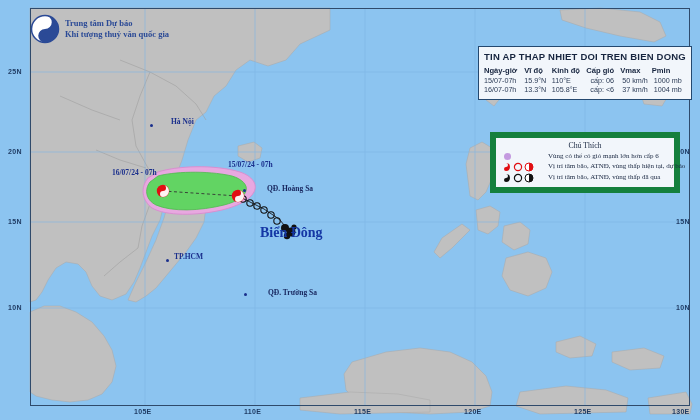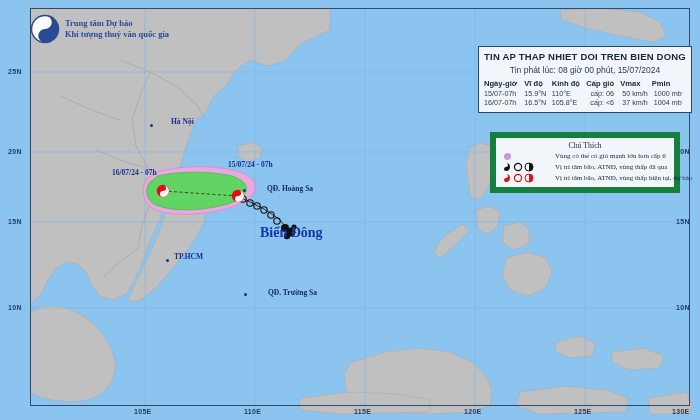--- a/index.html
+++ b/index.html
@@ -34,21 +34,21 @@
   table.obs th{font-size:7.6px;color:#17253f;font-weight:bold;text-align:left;
                padding:0 2px 1px 0;white-space:nowrap;}
   table.obs td{font-size:7.2px;color:#2a3a55;padding:0 2px 0 0;white-space:nowrap;}
   table.obs td.c{text-align:center;}
 
   
   .legend{position:absolute;left:490px;top:132px;width:190px;background:#f2f6fb;
           border:6px solid #15803d;box-sizing:border-box;padding:3px 5px 4px;}
   .legend-title{font-size:7.8px;color:#17253f;text-align:center;
                 font-family:"Liberation Serif",serif;line-height:10px;}
-  .legend-row{display:flex;align-items:center;gap:12px;margin-top:1px;}
+  .legend-row{display:flex;gap:5px;margin-top:1px;}
   .legend-icons{width:42px;flex:none;display:flex;align-items:center;gap:2px;}
   .legend-text{font-size:7px;color:#17253f;font-family:"Liberation Serif",serif;
                line-height:9px;white-space:nowrap;}
   .dot{width:7px;height:7px;border-radius:50%;display:inline-block;}
 
   
   .mlabel{position:absolute;font-size:7.5px;font-weight:bold;color:#1a2f8c;
           font-family:"Liberation Serif",serif;white-space:nowrap;padding-left:19px;}
   .mlabel.dark{color:#16245c;}
   .bien-dong{position:absolute;font-size:14px;font-weight:bold;color:#1436a4;
@@ -222,21 +222,20 @@
 
   <div class="tick-lab" style="left:134px;top:408px;">105E</div>
   <div class="tick-lab" style="left:244px;top:408px;">110E</div>
   <div class="tick-lab" style="left:354px;top:408px;">115E</div>
   <div class="tick-lab" style="left:464px;top:408px;">120E</div>
   <div class="tick-lab" style="left:574px;top:408px;">125E</div>
   <div class="tick-lab" style="left:672px;top:408px;">130E</div>
 
   <div class="panel">
     <div class="panel-title">TIN AP THAP NHIET DOI TREN BIEN DONG</div>
-    <div class="panel-sub">Tin phát lúc: 08 giờ 00 phút, 15/07/2024</div>
     <table class="obs">
       <thead>
         <tr>
           <th>Ngày-giờ</th>
           <th>Vĩ độ</th>
           <th>Kinh độ</th>
           <th>Cấp gió</th>
           <th>Vmax</th>
           <th>Pmin</th>
         </tr>
@@ -245,59 +244,59 @@
         <tr>
           <td>15/07-07h</td>
           <td>15.9°N</td>
           <td>110°E</td>
           <td class="c">cấp: 06</td>
           <td class="c">50 km/h</td>
           <td class="c">1000 mb</td>
         </tr>
         <tr>
           <td>16/07-07h</td>
-          <td>16.5°N</td>
+          <td>13.3°N</td>
           <td>105.8°E</td>
           <td class="c">cấp: &lt;6</td>
           <td class="c">37 km/h</td>
           <td class="c">1004 mb</td>
         </tr>
       </tbody>
     </table>
   </div>
 
   <div class="legend">
     <div class="legend-title">Chú Thích</div>
 
     <div class="legend-row">
       <span class="legend-icons">
         <span class="dot" style="background:#c49ae0;margin-left:3px;"></span>
       </span>
       <span class="legend-text">Vùng có thể có gió mạnh lớn hơn cấp 6</span>
     </div>
 
+
+    <div class="legend-row">
+      <span class="legend-icons">
+        <svg width="40" height="10" viewBox="0 0 40 10">
+          <path d="M5,1 a4,4 0 0 1 0,8 a2,2 0 0 1 0,-4 a2,2 0 0 0 0,-4 Z" fill="#e10e12"></path>
+          <circle cx="17" cy="5" r="3.6" fill="none" stroke="#e10e12" stroke-width="1.2"></circle>
+          <circle cx="28" cy="5" r="4" fill="#fff" stroke="#e10e12" stroke-width="1"></circle>
+          <path d="M28,1 a4,4 0 0 1 0,8 Z" fill="#e10e12"></path>
+        </svg>
+      </span>
+      <span class="legend-text">Vị trí tâm bão, ATNĐ, vùng thấp hiện tại, dự báo</span>
+    </div>
 
     <div class="legend-row">
       <span class="legend-icons">
         <svg width="40" height="10" viewBox="0 0 40 10">
           <path d="M5,1 a4,4 0 0 1 0,8 a2,2 0 0 1 0,-4 a2,2 0 0 0 0,-4 Z" fill="#111"></path>
           <circle cx="17" cy="5" r="3.6" fill="none" stroke="#111" stroke-width="1.2"></circle>
           <circle cx="28" cy="5" r="4" fill="#fff" stroke="#111" stroke-width="1"></circle>
           <path d="M28,1 a4,4 0 0 1 0,8 Z" fill="#111"></path>
         </svg>
       </span>
       <span class="legend-text">Vị trí tâm bão, ATNĐ, vùng thấp đã qua</span>
     </div>
-
-    <div class="legend-row">
-      <span class="legend-icons">
-        <svg width="40" height="10" viewBox="0 0 40 10">
-          <path d="M5,1 a4,4 0 0 1 0,8 a2,2 0 0 1 0,-4 a2,2 0 0 0 0,-4 Z" fill="#e10e12"></path>
-          <circle cx="17" cy="5" r="3.6" fill="none" stroke="#e10e12" stroke-width="1.2"></circle>
-          <circle cx="28" cy="5" r="4" fill="#fff" stroke="#e10e12" stroke-width="1"></circle>
-          <path d="M28,1 a4,4 0 0 1 0,8 Z" fill="#e10e12"></path>
-        </svg>
-      </span>
-      <span class="legend-text">Vị trí tâm bão, ATNĐ, vùng thấp hiện tại, dự báo</span>
-    </div>
   </div>
 
 </div>
 
 </body></html>

